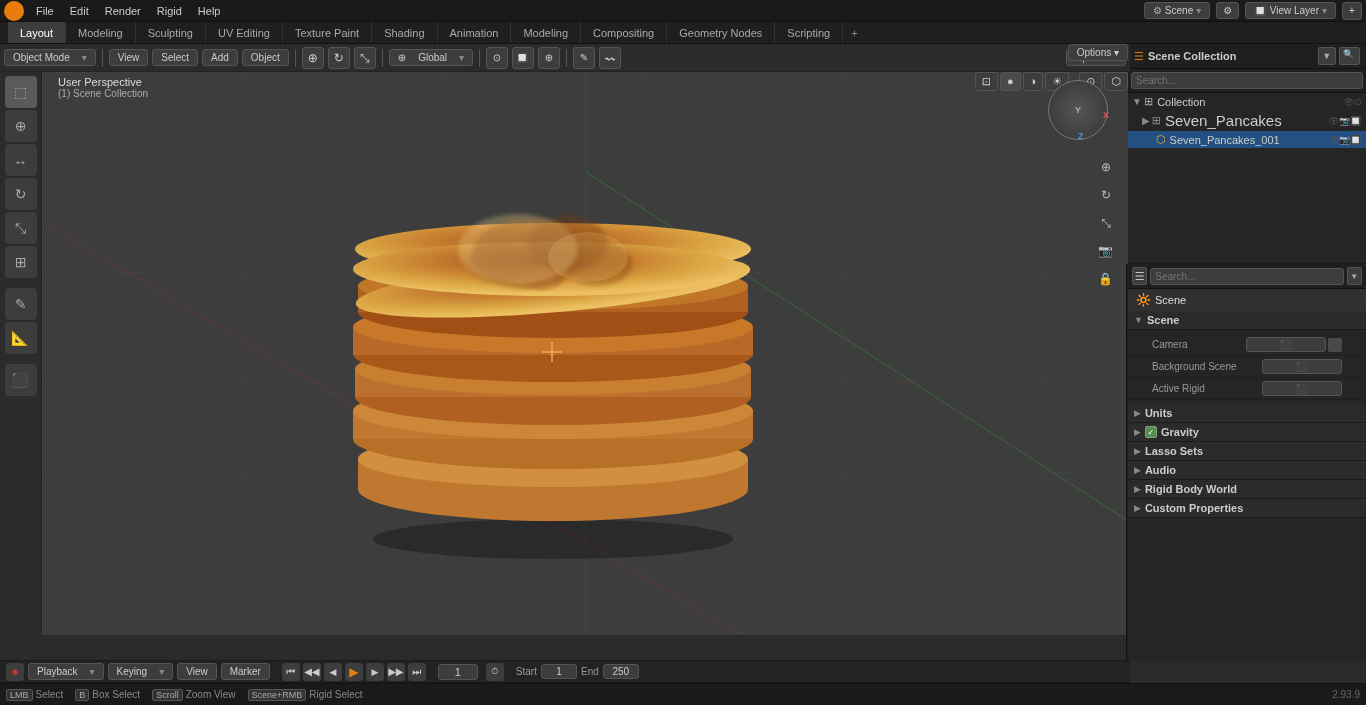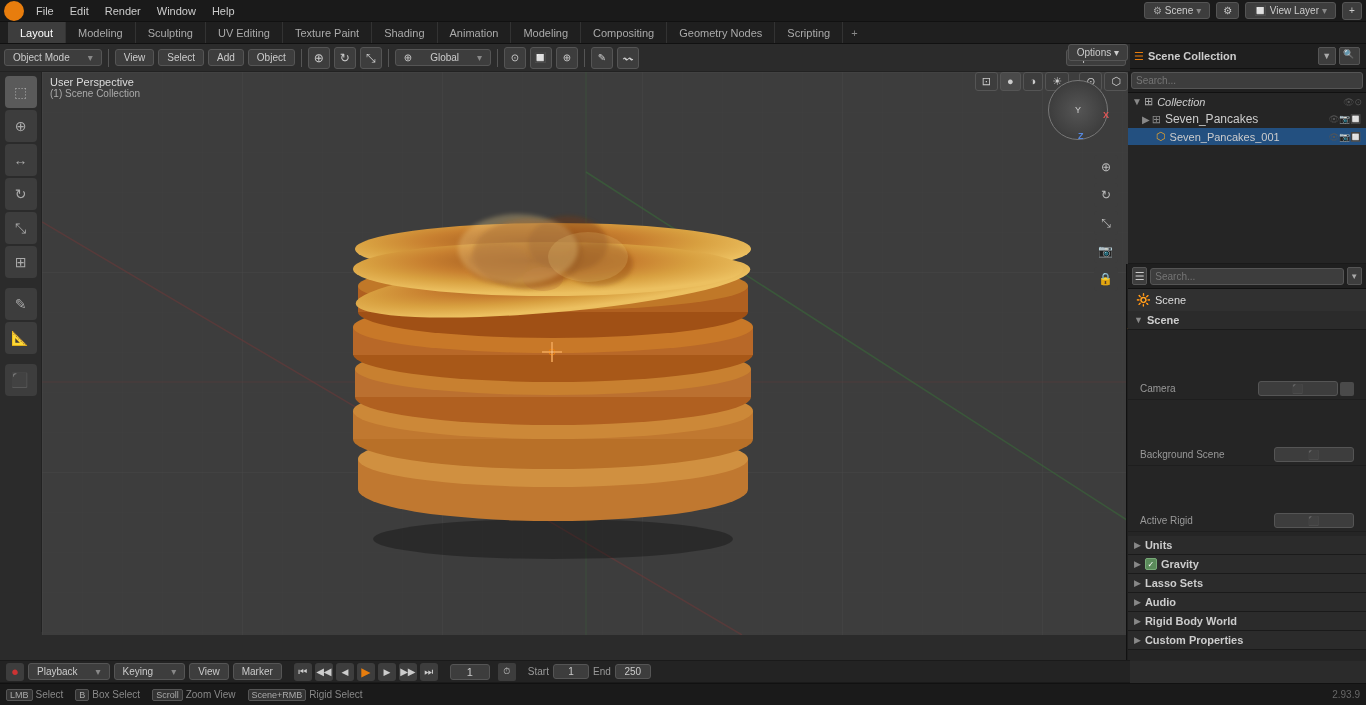--- a/index.html
+++ b/index.html
@@ -90,21 +90,21 @@
     }
     .toolbar-btn {
       background: #3d3d3d;
       border: 1px solid #555;
       color: #ccc;
       padding: 2px 8px;
       font-size: 10px;
       border-radius: 3px;
       cursor: pointer;
       white-space: nowrap;
-      display: flex; align-items: center; gap: 18px;
+      display: flex; align-items: center; gap: 12px;
     }
     .toolbar-btn.mode-btn {
       min-width: 90px;
     }
     .toolbar-separator {
       width: 1px; height: 18px;
       background: #555;
       margin: 0 2px;
     }
     .toolbar-icon-btn {
@@ -151,21 +151,21 @@
       width: 1088px;
       height: 563px;
       background: #3d3d3d;
       overflow: hidden;
     }
 
     
     #viewport-header {
       position: absolute;
       top: 72px; left: 42px;
-      padding: 4px 8px;
+      padding: 4px 16px;
       color: #ccc;
       font-size: 11px;
       z-index: 85;
       pointer-events: none;
     }
     #viewport-header .vp-title { font-size: 11px; color: #ddd; }
     #viewport-header .vp-sub { font-size: 10px; color: #aaa; }
 
     
     #viewport-overlays {
@@ -288,23 +288,22 @@
       display: flex; align-items: center;
       padding: 3px 6px;
       background: #2b2b2b;
       cursor: pointer;
       border-bottom: 1px solid #1a1a1a;
     }
     .section-triangle { margin-right: 4px; color: #888; font-size: 9px; }
     .section-label { font-size: 11px; color: #ccc; font-weight: bold; }
     .prop-row {
       display: flex; align-items: center;
-      padding: 3px 12px;
+      padding: 3px 24px;
       border-bottom: 1px solid #1e1e1e;
-      margin-top: 44px;
     }
     .prop-label { color: #999; font-size: 10px; flex: 1; }
     .prop-value {
       background: #3d3d3d;
       border: 1px solid #555;
       color: #ccc;
       font-size: 10px;
       padding: 1px 4px;
       border-radius: 3px;
       min-width: 80px;
@@ -456,21 +455,21 @@
 </head>
 <body>
 
 <div id="top-menu-bar">
   <div class="top-menu-icon">
     <span></span>
   </div>
   <div class="menu-item">File</div>
   <div class="menu-item">Edit</div>
   <div class="menu-item">Render</div>
-  <div class="menu-item">Window</div>
+  <div class="menu-item">Rigid</div>
   <div class="menu-item">Help</div>
 
   <div style="margin-left: auto; display: flex; align-items: center; gap: 6px;">
     <div style="background: #3d3d3d; border: 1px solid #555; border-radius: 3px; padding: 2px 8px; font-size: 10px; display: flex; align-items: center; gap: 3px;">
       <span style="color: #aaa;">⚙</span>
       <span>Scene</span>
       <span style="color: #888;">▾</span>
     </div>
     <div style="background: #3d3d3d; border: 1px solid #555; border-radius: 3px; padding: 2px 6px; font-size: 10px; display: flex; align-items: center; gap: 3px;">
       <span>⚙</span>
@@ -698,29 +697,29 @@
     </div>
   </div>
 
   <div style="padding:3px; background:#1f1f1f; border-bottom:1px solid #111;">
     <input type="text" style="width: 100%; background: rgb(61, 61, 61); border: 1px solid rgb(85, 85, 85); color: rgb(204, 204, 204); padding: 2px 4px; font-size: 10px; border-radius: 3px;" placeholder="Search...">
   </div>
 
   <div class="outliner-row" style="padding-left:4px;">
     <span class="outliner-expand">▼</span>
     <span style="color:#aaa; margin-right:4px; font-size:11px;">⊞</span>
-    <span style="color:#ccc; font-size:11px;font-style:italic;">Collection</span>
+    <span style="color:#ccc; font-size:11px;">Collection</span>
     <span style="margin-left:auto; color:#555; font-size:9px;">👁</span>
     <span style="color:#555; font-size:9px;">⊙</span>
   </div>
 
   <div class="outliner-row" style="padding-left:14px;">
     <span class="outliner-expand">▶</span>
     <span style="color:#888; margin-right:4px; font-size:11px;">⊞</span>
-    <span style="color:#ccc; font-size:12px;">Seven_Pancakes</span>
+    <span style="color:#ccc; font-size:15px;">Seven_Pancakes</span>
     <span style="margin-left:auto; color:#555; font-size:9px;">👁</span>
     <span style="color:#555; font-size:9px;">📷</span>
     <span style="color:#555; font-size:9px;">🔲</span>
   </div>
 
   <div class="outliner-row selected" style="padding-left:28px;">
     <span style="color:#e0a030; margin-right:4px; font-size:11px;">⬡</span>
     <span style="color:#ccc; font-size:11px;">Seven_Pancakes_001</span>
     <span style="margin-left:auto; color:#555; font-size:9px;">👁</span>
     <span style="color:#555; font-size:9px;">📷</span>

